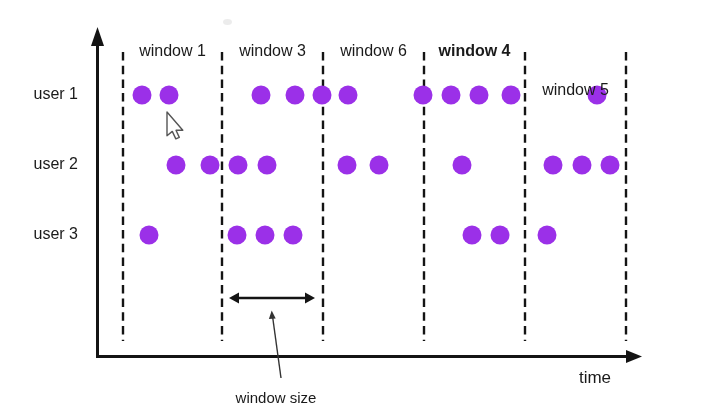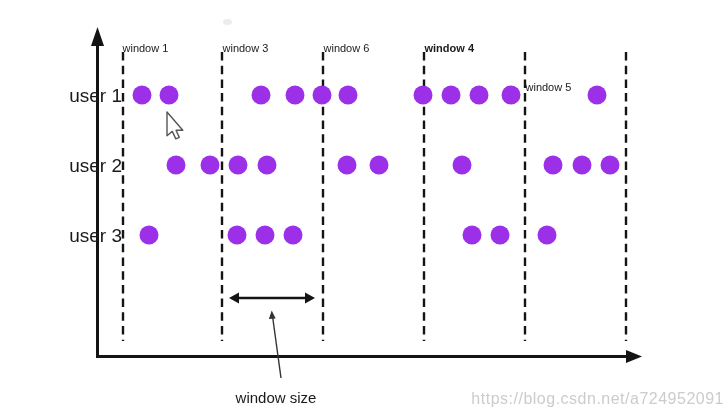--- a/index.html
+++ b/index.html
@@ -2,26 +2,26 @@
 <html><head>
 <meta charset="utf-8">
 <style>
   html,body{margin:0;padding:0;background:#ffffff;}
   #stage{
     position:relative;width:728px;height:416px;background:#ffffff;overflow:hidden;
     font-family:"Liberation Sans", sans-serif;color:#1a1a1a;
   }
   #diagram-svg{position:absolute;left:0;top:0;}
   .win-label{
-    position:absolute;top:42px;width:100px;
-    font-size:11px;color:#1a1a1a;white-space:nowrap;
+    position:absolute;top:42px;width:100px;text-align:center;
+    font-size:16px;color:#1a1a1a;white-space:nowrap;
   }
   .user-label{
     position:absolute;left:0;width:78px;text-align:right;
-    font-size:19px;color:#1a1a1a;white-space:nowrap;padding-left:44px;
+    font-size:16px;color:#1a1a1a;white-space:nowrap;
   }
   #time-label{
     position:absolute;left:555px;top:368px;width:80px;text-align:center;
     font-size:17px;color:#1a1a1a;
   }
   #window-size-label{
     position:absolute;left:216px;top:389px;width:120px;text-align:center;
     font-size:15px;color:#1a1a1a;
   }
   #watermark{
@@ -110,19 +110,19 @@
       <div class="win-label" style="left: 424.5px; font-weight: bold;">window 4</div>
       <div class="win-label" style="left: 525.5px; margin-top: 39px;">window 5</div>
     </div>
 
   <div id="user-labels">
       <div class="user-label" style="top: 85px;">user 1</div>
       <div class="user-label" style="top: 155px;">user 2</div>
       <div class="user-label" style="top: 225px;">user 3</div>
     </div>
 
+  <div id="time-label">time</div>
 
   <div id="window-size-label">window size</div>
 
-  <div id="watermark">https://blog.csdn.net/a724952091</div>
 
   <div class="smudge"></div>
 </div>
 
 </body></html>

